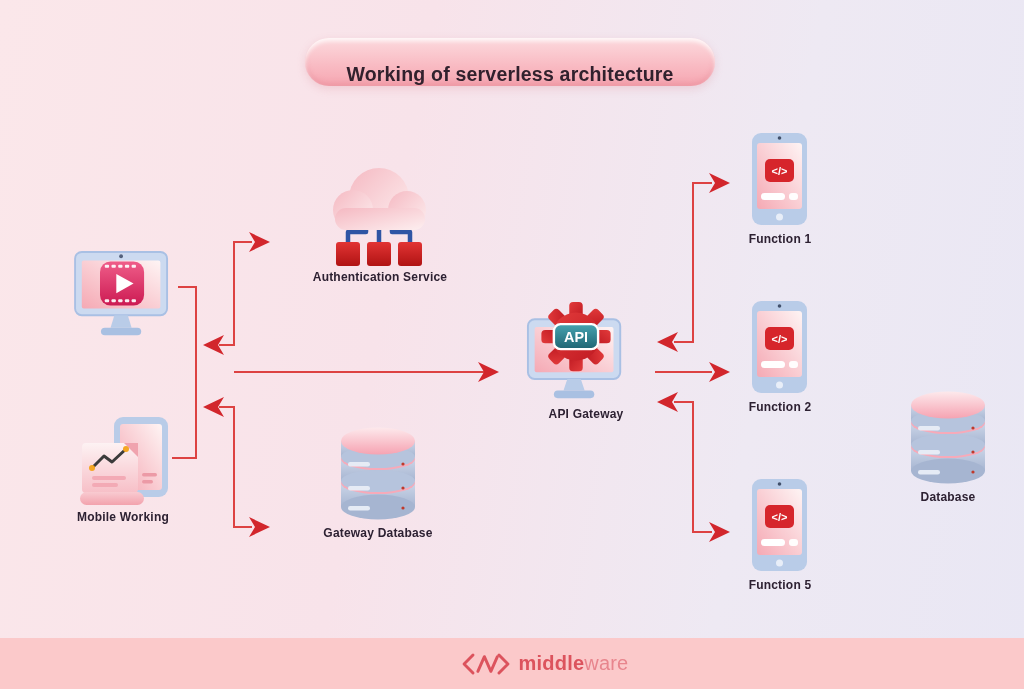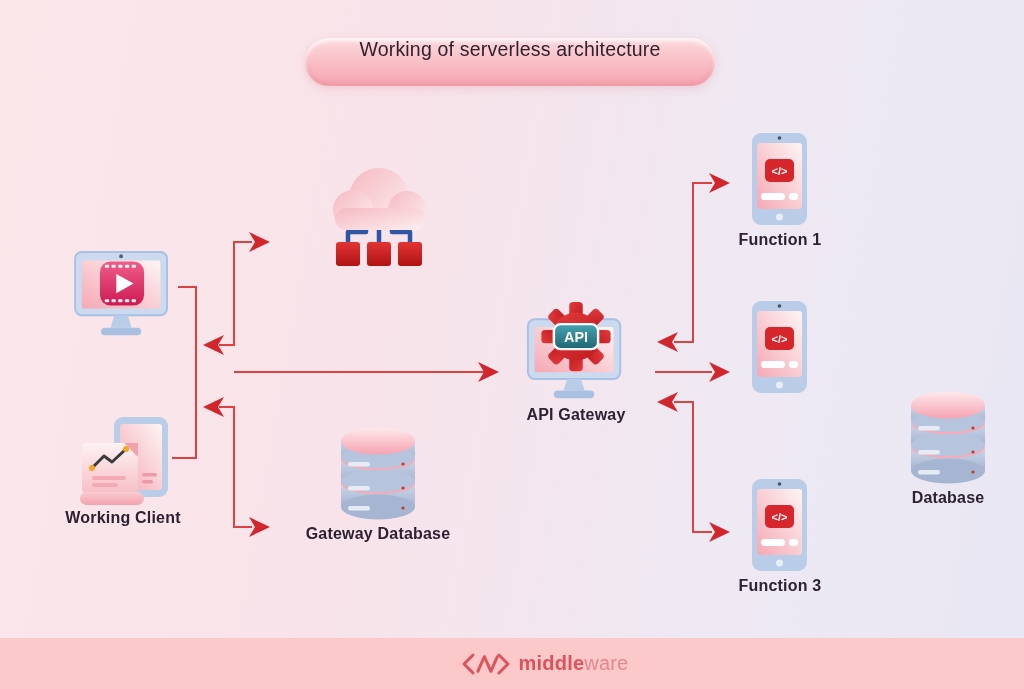--- a/index.html
+++ b/index.html
@@ -6,28 +6,28 @@
   .canvas {
     position:relative; width:1024px; height:689px; overflow:hidden;
     background:linear-gradient(100deg,#fbe7ea 0%, #f8e3ea 38%, #eee9f3 72%, #e9e7f4 100%);
     font-family:"Liberation Sans", sans-serif;
   }
   .title-pill {
     position:absolute; left:305px; top:38px; width:410px; height:48px;
     border-radius:26px;
     background:linear-gradient(180deg,#fcdade 0%, #f9bcc4 55%, #f6a6b1 100%);
     box-shadow: inset 0 3px 4px rgba(255,255,255,.85), inset 0 -3px 5px rgba(224,120,135,.35), 0 3px 8px rgba(214,120,130,.22);
-    display:flex; align-items:flex-start; justify-content:center;
-    font-size:19.5px; font-weight:400; color:#31212d; letter-spacing:.2px;
+    display:flex; align-items:flex-end; justify-content:center;
+    font-size:19.5px; font-weight:700; color:#31212d; letter-spacing:.2px;
   }
   .connectors { position:absolute; left:0; top:0; z-index:1; pointer-events:none; }
   .node-icon { position:absolute; z-index:2; }
   .node-label {
     position:absolute; z-index:2; text-align:center;
-    font-size:16px; font-weight:600; color:#2d2132; line-height:21px; letter-spacing:.2px;
+    font-size:12px; font-weight:600; color:#2d2132; line-height:21px; letter-spacing:.2px;
   }
   .footer {
     position:absolute; left:0; top:638px; width:1024px; height:51px;
     background:#fbc9ca; display:flex; align-items:center; justify-content:center; z-index:3;padding-left:32px;
   }
   .brand { display:flex; align-items:center; gap:7px; }
   .brand-text { font-size:20px; letter-spacing:.2px; }
   .brand-bold { font-weight:bold; color:#dc535d; }
   .brand-light { font-weight:normal; color:#e8858d; }
 </style>
@@ -142,40 +142,41 @@
       <rect x="2" y="28" width="56" height="50" rx="4" fill="url(#g-doc)"></rect>
       <polygon points="44,28 58,28 58,42" fill="#f0a3ae"></polygon>
       <polyline points="12,53 24,41 32,47 46,34" stroke="#3b3b3b" stroke-width="3" fill="none" stroke-linecap="round" stroke-linejoin="round"></polyline>
       <circle cx="12" cy="53" r="3" fill="#f5a623"></circle>
       <circle cx="46" cy="34" r="3" fill="#f5a623"></circle>
       <rect x="12" y="61" width="34" height="4" rx="2" fill="#f3aab5"></rect>
       <rect x="12" y="68" width="26" height="4" rx="2" fill="#f3aab5"></rect>
       <rect x="0" y="77" width="64" height="13" rx="6.5" fill="url(#g-tray)"></rect>
     </g>
   </svg>
-  <div class="node-label" style="left:33px;top:507px;width:180px">Working Client</div>
+  <div class="node-label" style="left:33px;top:507px;width:180px">Mobile Working</div>
 
   <svg class="node-icon" style="left:322px;top:150px" width="115" height="118" viewBox="0 0 115 118">
     <g stroke="#2f55a4" stroke-width="4.5" fill="none" stroke-linecap="round" stroke-linejoin="round">
       <path d="M44 70 L44 82 L26 82 L26 96"></path>
       <path d="M57 70 L57 96"></path>
       <path d="M70 70 L70 82 L88 82 L88 96"></path>
     </g>
     <g fill="url(#g-cloud)">
       <circle cx="57" cy="48" r="30"></circle>
       <circle cx="31" cy="60" r="20"></circle>
       <circle cx="85" cy="60" r="19"></circle>
       <rect x="13" y="58" width="90" height="22" rx="11"></rect>
     </g>
     <g fill="url(#g-redsq)">
       <rect x="14" y="95" width="24" height="24" rx="3" transform="translate(0,-3)"></rect>
       <rect x="45" y="95" width="24" height="24" rx="3" transform="translate(0,-3)"></rect>
       <rect x="76" y="95" width="24" height="24" rx="3" transform="translate(0,-3)"></rect>
     </g>
   </svg>
+  <div class="node-label" style="left:295px;top:267px;width:170px">Authentication Service</div>
 
   <svg class="node-icon" style="left:339px;top:426px" width="78" height="94" viewBox="0 0 78 94">
     <g>
       <rect x="2" y="57" width="74" height="24" fill="url(#g-dbbody)"></rect>
       <ellipse cx="39" cy="81" rx="37" ry="12.5" fill="#a6b5d1"></ellipse>
       <ellipse cx="39" cy="57" rx="37" ry="11" fill="#f7aab9"></ellipse>
       <rect x="2" y="33" width="74" height="22" fill="url(#g-dbbody)"></rect>
       <ellipse cx="39" cy="55" rx="37" ry="11" fill="#b6c4dd"></ellipse>
       <ellipse cx="39" cy="33" rx="37" ry="11" fill="#f7aab9"></ellipse>
       <rect x="2" y="15" width="74" height="16" fill="url(#g-dbbody)"></rect>
@@ -209,21 +210,21 @@
         <rect x="-7" y="-36" width="14" height="16" rx="4" transform="rotate(180)"></rect>
         <rect x="-7" y="-36" width="14" height="16" rx="4" transform="rotate(225)"></rect>
         <rect x="-7" y="-36" width="14" height="16" rx="4" transform="rotate(270)"></rect>
         <rect x="-7" y="-36" width="14" height="16" rx="4" transform="rotate(315)"></rect>
         <circle cx="0" cy="0" r="25"></circle>
       </g>
       <rect x="-23" y="-13" width="46" height="26" rx="7" fill="url(#g-teal)" stroke="#ffffff" stroke-width="2.5"></rect>
       <text x="0" y="5.5" text-anchor="middle" font-family="Liberation Sans, sans-serif" font-size="15" font-weight="bold" fill="#ffffff">API</text>
     </g>
   </svg>
-  <div class="node-label" style="left:486px;top:404px;width:180px">API Gateway</div>
+  <div class="node-label" style="left:496px;top:404px;width:180px">API Gateway</div>
 
   <svg class="node-icon" style="left:752px;top:133px" width="55" height="92" viewBox="0 0 55 92">
     <rect x="0" y="0" width="55" height="92" rx="9" fill="#b9cce8"></rect>
     <circle cx="27.5" cy="5" r="1.8" fill="#41506b"></circle>
     <rect x="5" y="10" width="45" height="66" rx="3" fill="url(#g-screen)"></rect>
     <rect x="13" y="26" width="29" height="23" rx="5" fill="#d6252b"></rect>
     <text x="27.5" y="41.5" text-anchor="middle" font-family="Liberation Sans, sans-serif" font-size="11" font-weight="bold" fill="#ffffff">&lt;/&gt;</text>
     <rect x="9" y="60" width="24" height="7" rx="3.5" fill="#ffffff"></rect>
     <rect x="37" y="60" width="9" height="7" rx="3" fill="#ffffff" opacity="0.95"></rect>
     <circle cx="27.5" cy="84" r="3.5" fill="#e8eef8"></circle>
@@ -233,32 +234,33 @@
   <svg class="node-icon" style="left:752px;top:301px" width="55" height="92" viewBox="0 0 55 92">
     <rect x="0" y="0" width="55" height="92" rx="9" fill="#b9cce8"></rect>
     <circle cx="27.5" cy="5" r="1.8" fill="#41506b"></circle>
     <rect x="5" y="10" width="45" height="66" rx="3" fill="url(#g-screen)"></rect>
     <rect x="13" y="26" width="29" height="23" rx="5" fill="#d6252b"></rect>
     <text x="27.5" y="41.5" text-anchor="middle" font-family="Liberation Sans, sans-serif" font-size="11" font-weight="bold" fill="#ffffff">&lt;/&gt;</text>
     <rect x="9" y="60" width="24" height="7" rx="3.5" fill="#ffffff"></rect>
     <rect x="37" y="60" width="9" height="7" rx="3" fill="#ffffff" opacity="0.95"></rect>
     <circle cx="27.5" cy="84" r="3.5" fill="#e8eef8"></circle>
   </svg>
+  <div class="node-label" style="left:700px;top:397px;width:160px">Function 2</div>
 
   <svg class="node-icon" style="left:752px;top:479px" width="55" height="92" viewBox="0 0 55 92">
     <rect x="0" y="0" width="55" height="92" rx="9" fill="#b9cce8"></rect>
     <circle cx="27.5" cy="5" r="1.8" fill="#41506b"></circle>
     <rect x="5" y="10" width="45" height="66" rx="3" fill="url(#g-screen)"></rect>
     <rect x="13" y="26" width="29" height="23" rx="5" fill="#d6252b"></rect>
     <text x="27.5" y="41.5" text-anchor="middle" font-family="Liberation Sans, sans-serif" font-size="11" font-weight="bold" fill="#ffffff">&lt;/&gt;</text>
     <rect x="9" y="60" width="24" height="7" rx="3.5" fill="#ffffff"></rect>
     <rect x="37" y="60" width="9" height="7" rx="3" fill="#ffffff" opacity="0.95"></rect>
     <circle cx="27.5" cy="84" r="3.5" fill="#e8eef8"></circle>
   </svg>
-  <div class="node-label" style="left:700px;top:575px;width:160px">Function 3</div>
+  <div class="node-label" style="left:700px;top:575px;width:160px">Function 5</div>
 
   <svg class="node-icon" style="left:909px;top:390px" width="78" height="94" viewBox="0 0 78 94">
     <g>
       <rect x="2" y="57" width="74" height="24" fill="url(#g-dbbody)"></rect>
       <ellipse cx="39" cy="81" rx="37" ry="12.5" fill="#a6b5d1"></ellipse>
       <ellipse cx="39" cy="57" rx="37" ry="11" fill="#f7aab9"></ellipse>
       <rect x="2" y="33" width="74" height="22" fill="url(#g-dbbody)"></rect>
       <ellipse cx="39" cy="55" rx="37" ry="11" fill="#b6c4dd"></ellipse>
       <ellipse cx="39" cy="33" rx="37" ry="11" fill="#f7aab9"></ellipse>
       <rect x="2" y="15" width="74" height="16" fill="url(#g-dbbody)"></rect>

